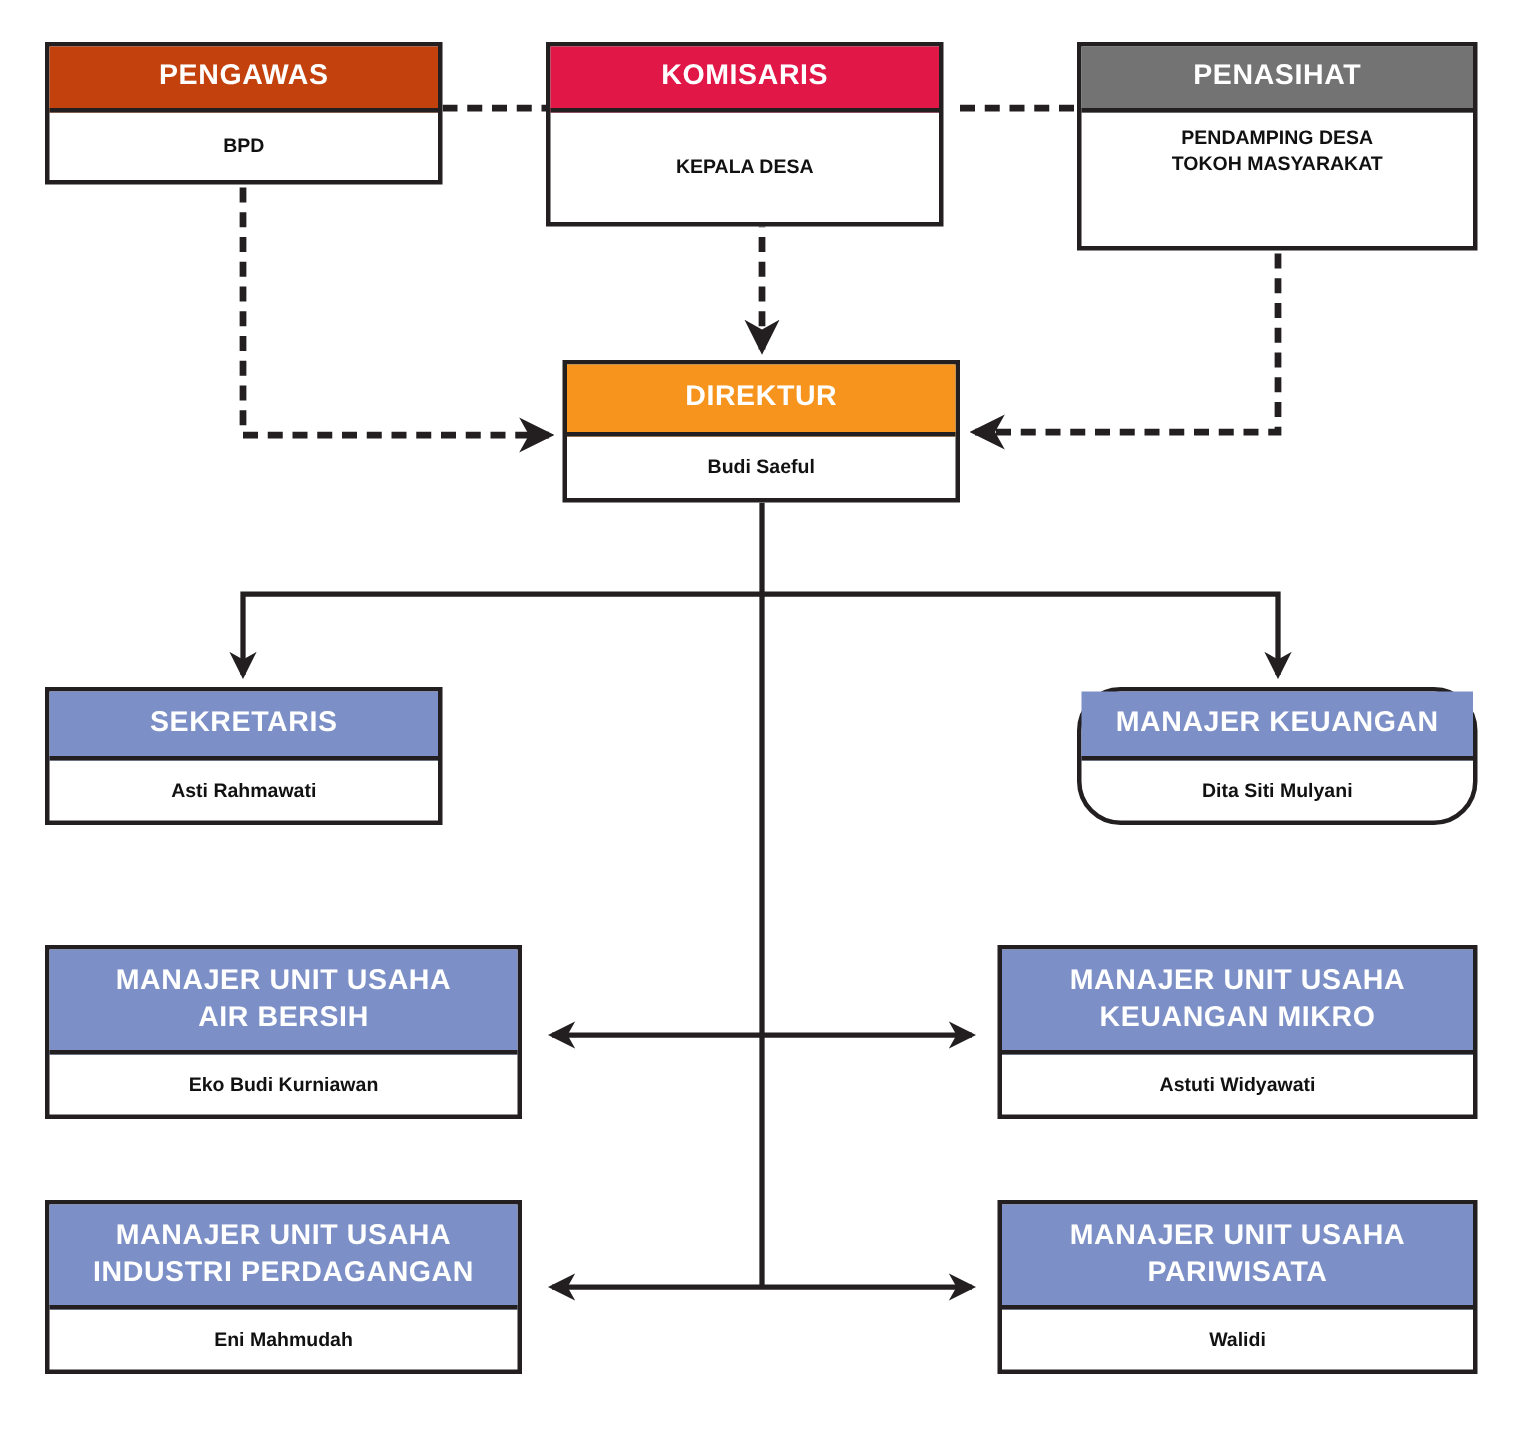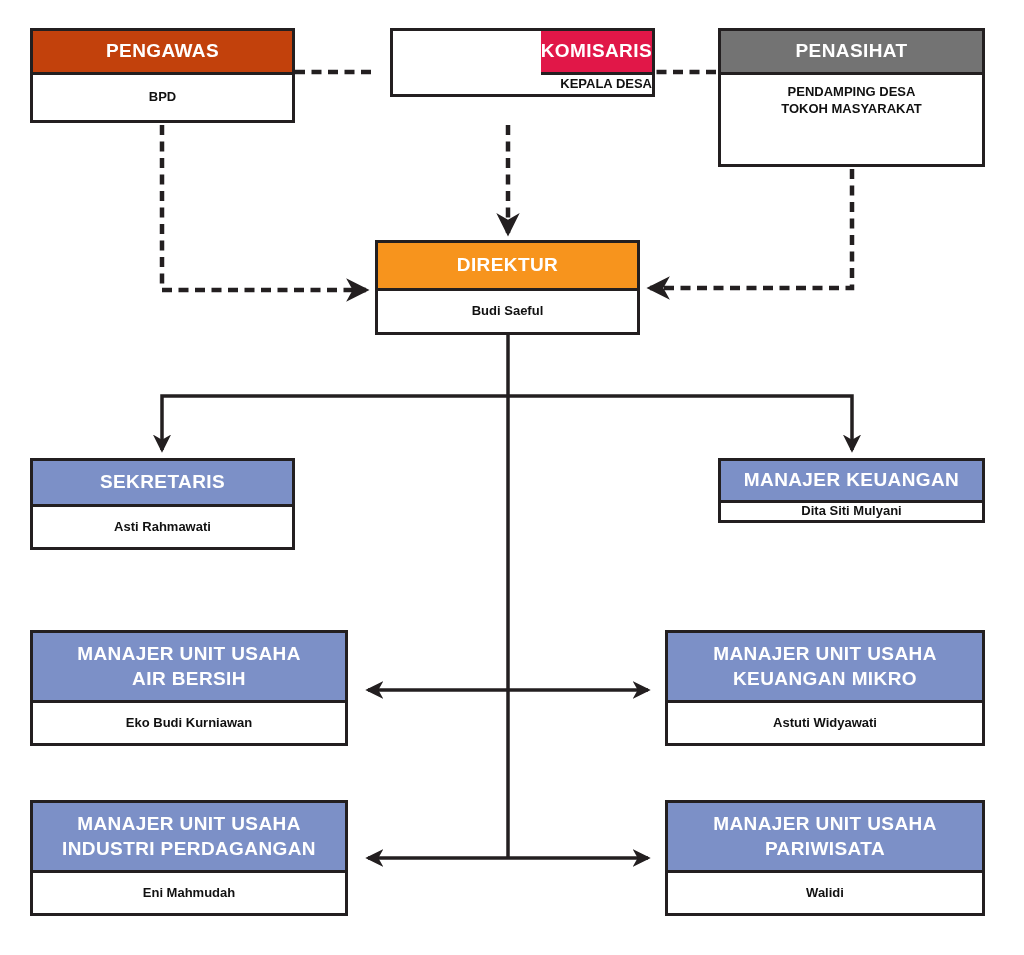--- a/index.html
+++ b/index.html
@@ -43,29 +43,29 @@
     font-size:13px;
     text-align:center;
     line-height:1.3;
     white-space:pre-line;
   }
   .node-body.top-align { align-items:flex-start; padding-top:9px; }
 
   
   #node-pengawas            { left:30px;  top:28px;  width:265px; height:95px; }
   #node-pengawas .node-header            { height:44px; }
-  #node-komisaris           { left:390px; top:28px;  width:265px; height:69px;align-items:flex-end; }
+  #node-komisaris           { left:364px; top:28px;  width:265px; height:123px; }
   #node-komisaris .node-header           { height:44px; }
   #node-penasihat           { left:718px; top:28px;  width:267px; height:139px; }
   #node-penasihat .node-header           { height:44px; }
   #node-direktur            { left:375px; top:240px; width:265px; height:95px; }
   #node-direktur .node-header            { height:48px; }
   #node-sekretaris          { left:30px;  top:458px; width:265px; height:92px; }
   #node-sekretaris .node-header          { height:46px; }
-  #node-manajer-keuangan    { left:718px; top:458px; width:267px; height:65px; }
+  #node-manajer-keuangan    { left:718px; top:458px; width:267px; height:92px;border-radius:29px; }
   #node-manajer-keuangan .node-header    { height:46px; }
   #node-unit-air-bersih     { left:30px;  top:630px; width:318px; height:116px; }
   #node-unit-air-bersih .node-header     { height:70px; }
   #node-unit-keuangan-mikro { left:665px; top:630px; width:320px; height:116px; }
   #node-unit-keuangan-mikro .node-header { height:70px; }
   #node-unit-industri       { left:30px;  top:800px; width:318px; height:116px; }
   #node-unit-industri .node-header       { height:70px; }
   #node-unit-pariwisata     { left:665px; top:800px; width:320px; height:116px; }
   #node-unit-pariwisata .node-header     { height:70px; }
 

